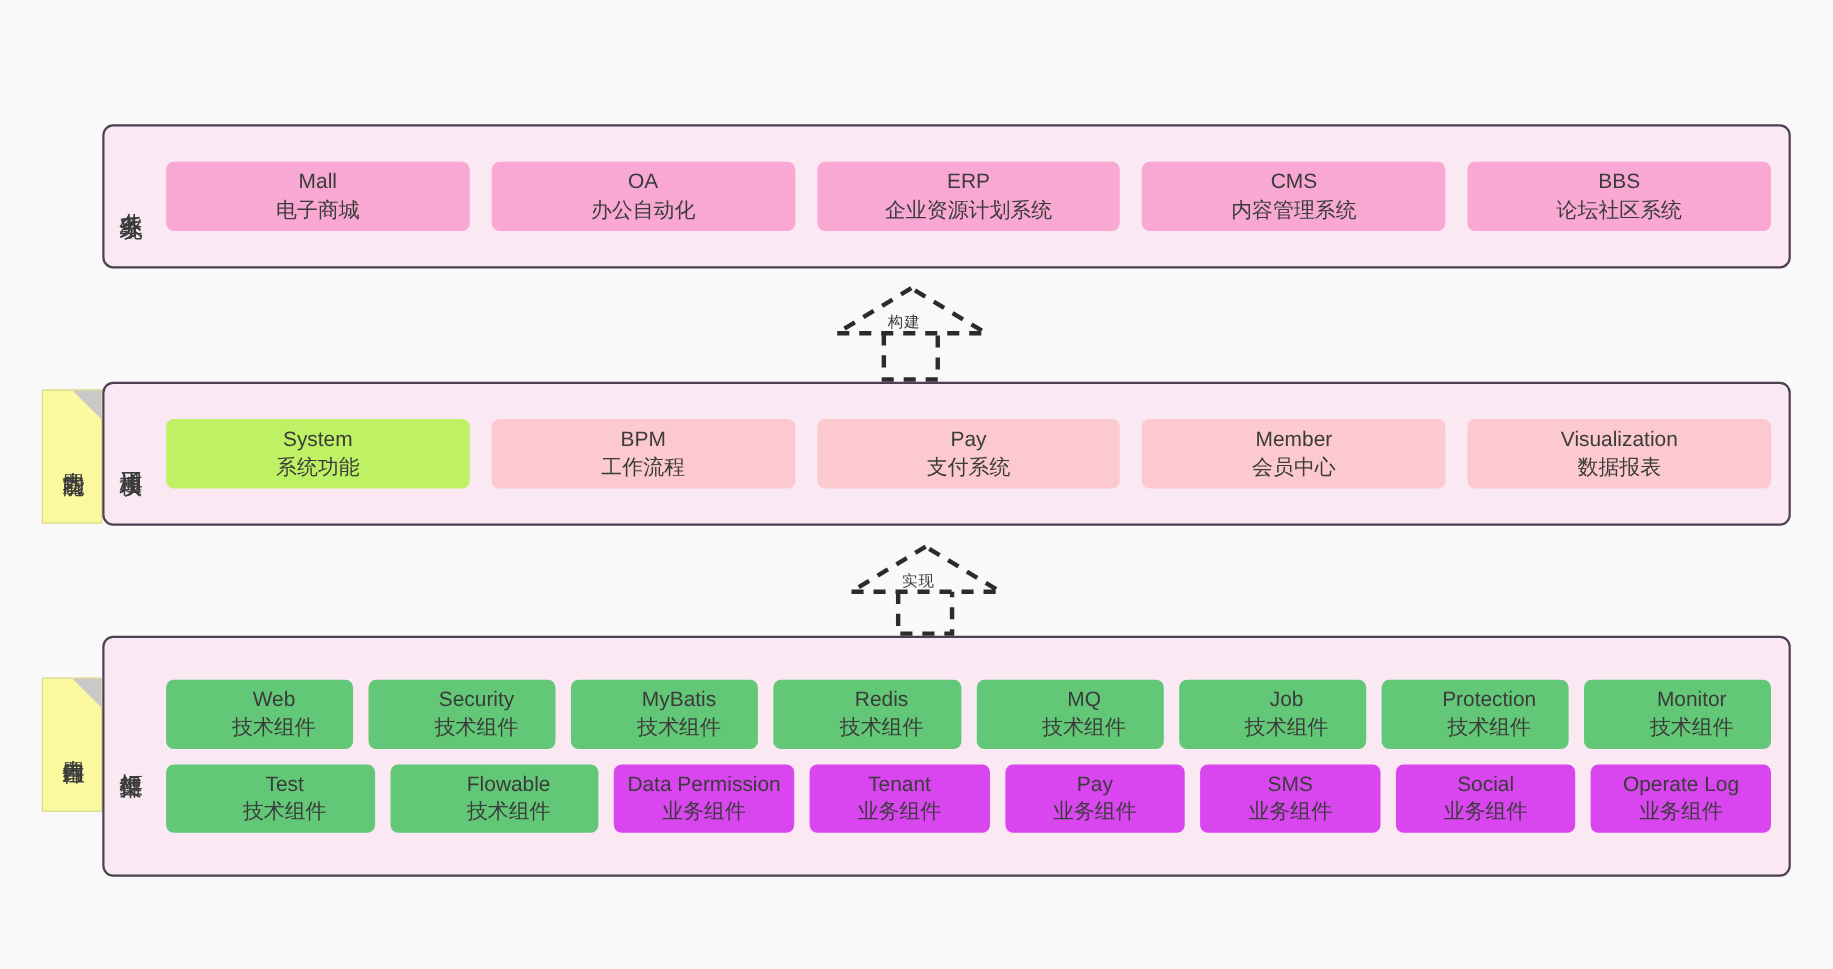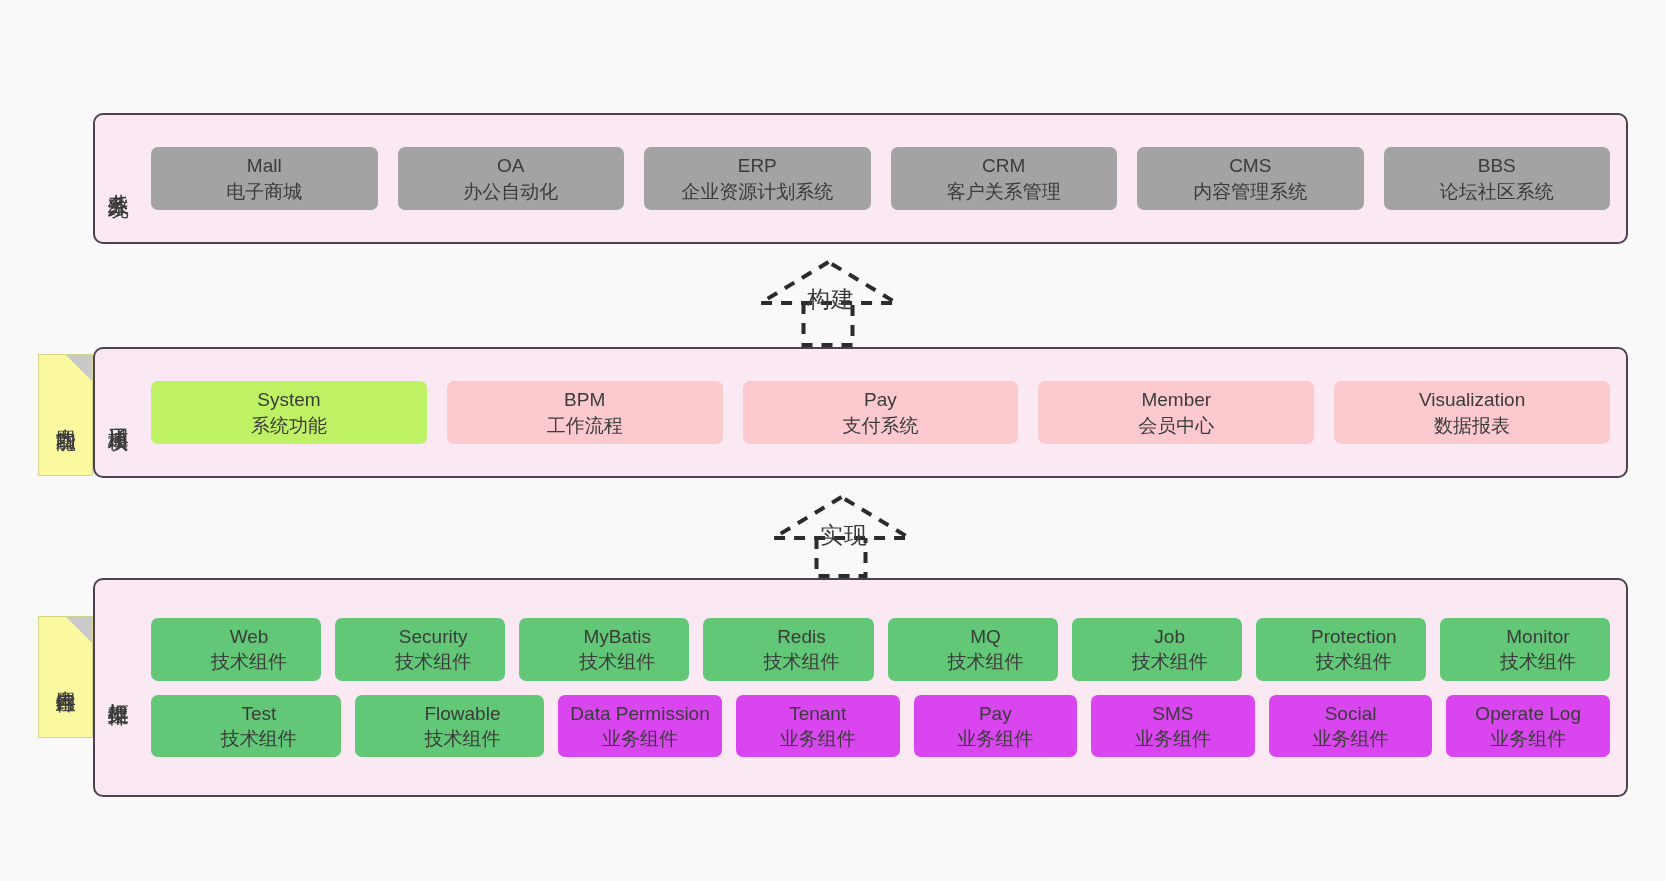--- a/index.html
+++ b/index.html
@@ -65,21 +65,21 @@
     line-height:1.33;
     color:#3B3B3B;
     box-sizing:border-box;
     padding:6px 4px;
     min-width:0;
   }
   .card .l1{white-space:normal;}
   .card .l2{white-space:nowrap;}
 
   
-  .c-blue{background:#a3a3a3;}
+  .c-blue{background:#f9a8d4;}
   .c-red{background:#bef264;}
   .c-pink{background:#FCC9CE;}
   .c-green{background:#62C островок;padding-left:30px;}
   .c-green{background:#62C776;}
   .c-greenlight{background:#d946ef;}
 
   
   .note{
     position:absolute;
     background:#FAF9A0;
@@ -102,21 +102,21 @@
     width:0;height:0;
     border-top:26px solid #C9C9C9;
     border-left:26px solid transparent;
   }
 
   
   .arrow{position:absolute;}
   .arrow svg{display:block;overflow:visible;}
   .arrow-label{
     position:absolute;
-    font-size:23px;
+    font-size:14px;
     color:#3B3B3B;
     white-space:nowrap;
     letter-spacing:1px;
     text-align:right;
   }
 </style>
 </head>
 <body>
 
 <div class="canvas">
@@ -129,24 +129,20 @@
           <span class="l1">Mall</span>
           <span class="l2">电子商城</span>
         </div>
         <div class="card c-blue">
           <span class="l1">OA</span>
           <span class="l2">办公自动化</span>
         </div>
         <div class="card c-blue">
           <span class="l1">ERP</span>
           <span class="l2">企业资源计划系统</span>
-        </div>
-        <div class="card c-blue">
-          <span class="l1">CRM</span>
-          <span class="l2">客户关系管理</span>
         </div>
         <div class="card c-blue">
           <span class="l1">CMS</span>
           <span class="l2">内容管理系统</span>
         </div>
         <div class="card c-blue">
           <span class="l1">BBS</span>
           <span class="l2">论坛社区系统</span>
         </div>
       </div>

